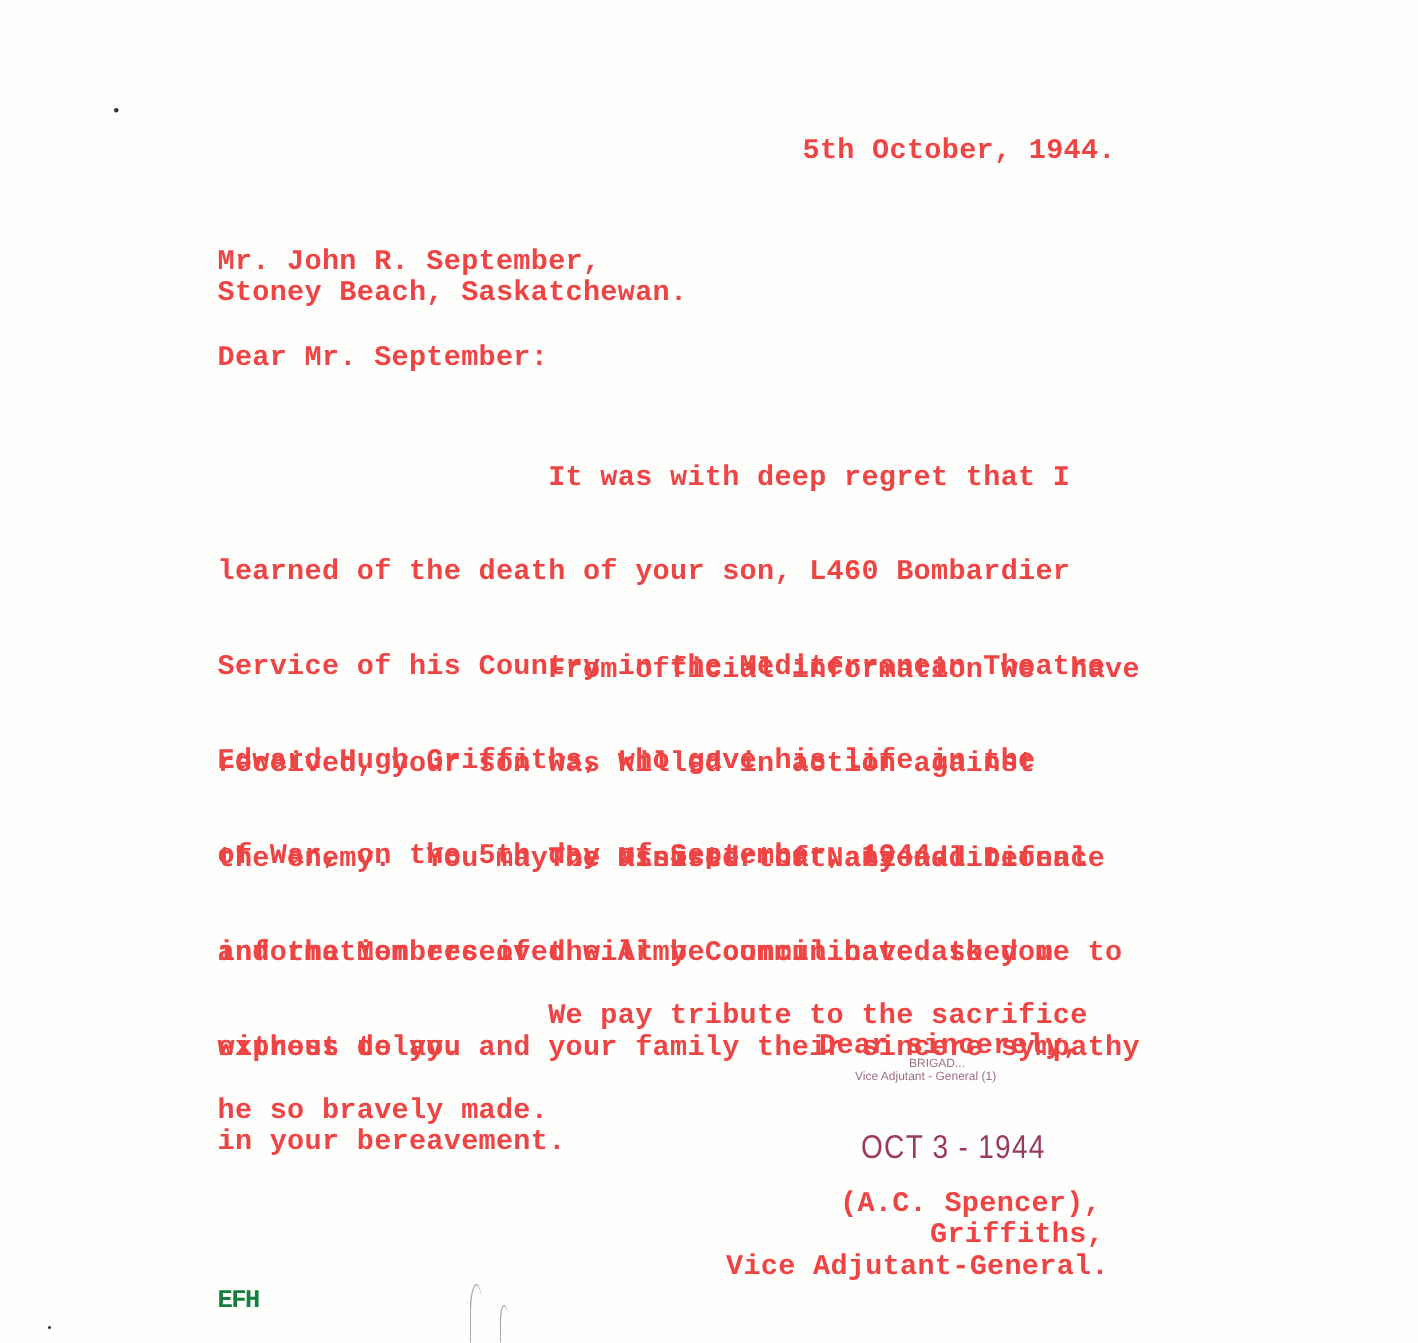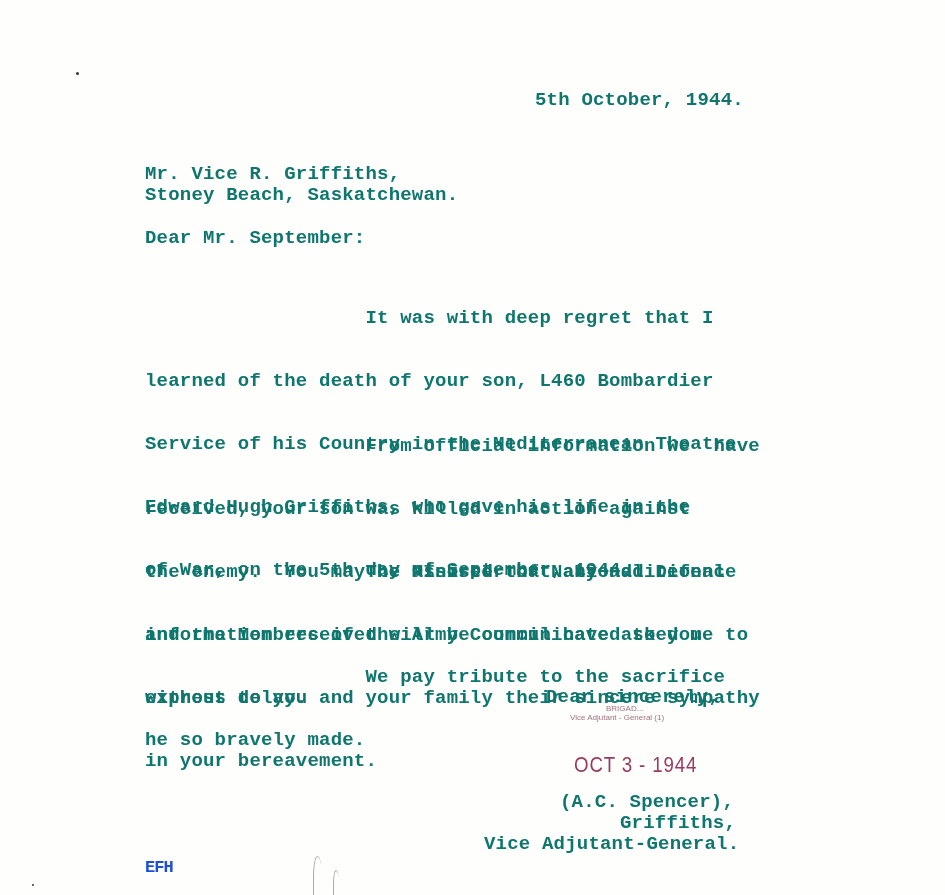--- a/index.html
+++ b/index.html
@@ -7,21 +7,21 @@
     width: 945px; height: 895px; overflow: hidden;
     background: #fdfdfb;
     position: relative;
   }
   .page { position: absolute; left: 0; top: 0; width: 945px; height: 895px; background: #fefefc; }
   .tw {
     position: absolute;
     font-family: "Liberation Mono", "DejaVu Sans Mono", monospace;
     font-size: 19px;
     font-weight: bold;
-    color: #0f766e;
+    color: #ef4444;
     white-space: pre;
     line-height: 21px;
     letter-spacing: 0.2px;
   }
   .para .line { display: block; }
   .stamp-small {
     position: absolute;
     font-family: "Liberation Sans", "DejaVu Sans", sans-serif;
     color: #a07080;
     font-size: 8px;
@@ -34,38 +34,38 @@
     font-size: 22px;
     letter-spacing: 1px;
     transform: scaleX(0.85);
     transform-origin: left top;
     white-space: nowrap;
   }
   .speck { position: absolute; width: 3px; height: 3px; background: #333; border-radius: 50%; }
   .initials {
     position: absolute; left: 145px; top: 858px;
     font-family: "Liberation Mono", monospace; font-weight: bold;
-    font-size: 17px; color: #1d4ed8; letter-spacing: -1px;
+    font-size: 17px; color: #15803d; letter-spacing: -1px;
   }
   .pencil {
     position: absolute; border-left: 1px solid #aaa; border-top: 1px solid #aaa;
     border-radius: 50% 50% 0 0;
   }
 </style>
 </head>
 <body>
 
 <div class="page">
 
   <div class="speck" style="left:76px;top:72px;"></div>
   <div class="speck" style="left:32px;top:884px;width:2px;height:2px;"></div>
 
   <div class="tw" style="left:535px;top:90px;">5th October, 1944.</div>
 
-  <div class="tw" style="left:145px;top:164px;">Mr. Vice R. Griffiths,</div>
+  <div class="tw" style="left:145px;top:164px;">Mr. John R. September,</div>
   <div class="tw" style="left:145px;top:185px;">Stoney Beach, Saskatchewan.</div>
 
   <div class="tw" style="left:145px;top:228px;">Dear Mr. September:</div>
 
   <div class="tw para" style="left:145px;top:266px;">
     <span class="line">                   It was with deep regret that I</span>
     <span class="line">learned of the death of your son, L460 Bombardier</span>
     <span class="line">Service of his Country in the Mediterranean Theatre</span>
     <span class="line">Edward Hugh Griffiths, who gave his life in the</span>
     <span class="line">of War, on the 5th day of September, 1944.</span>

